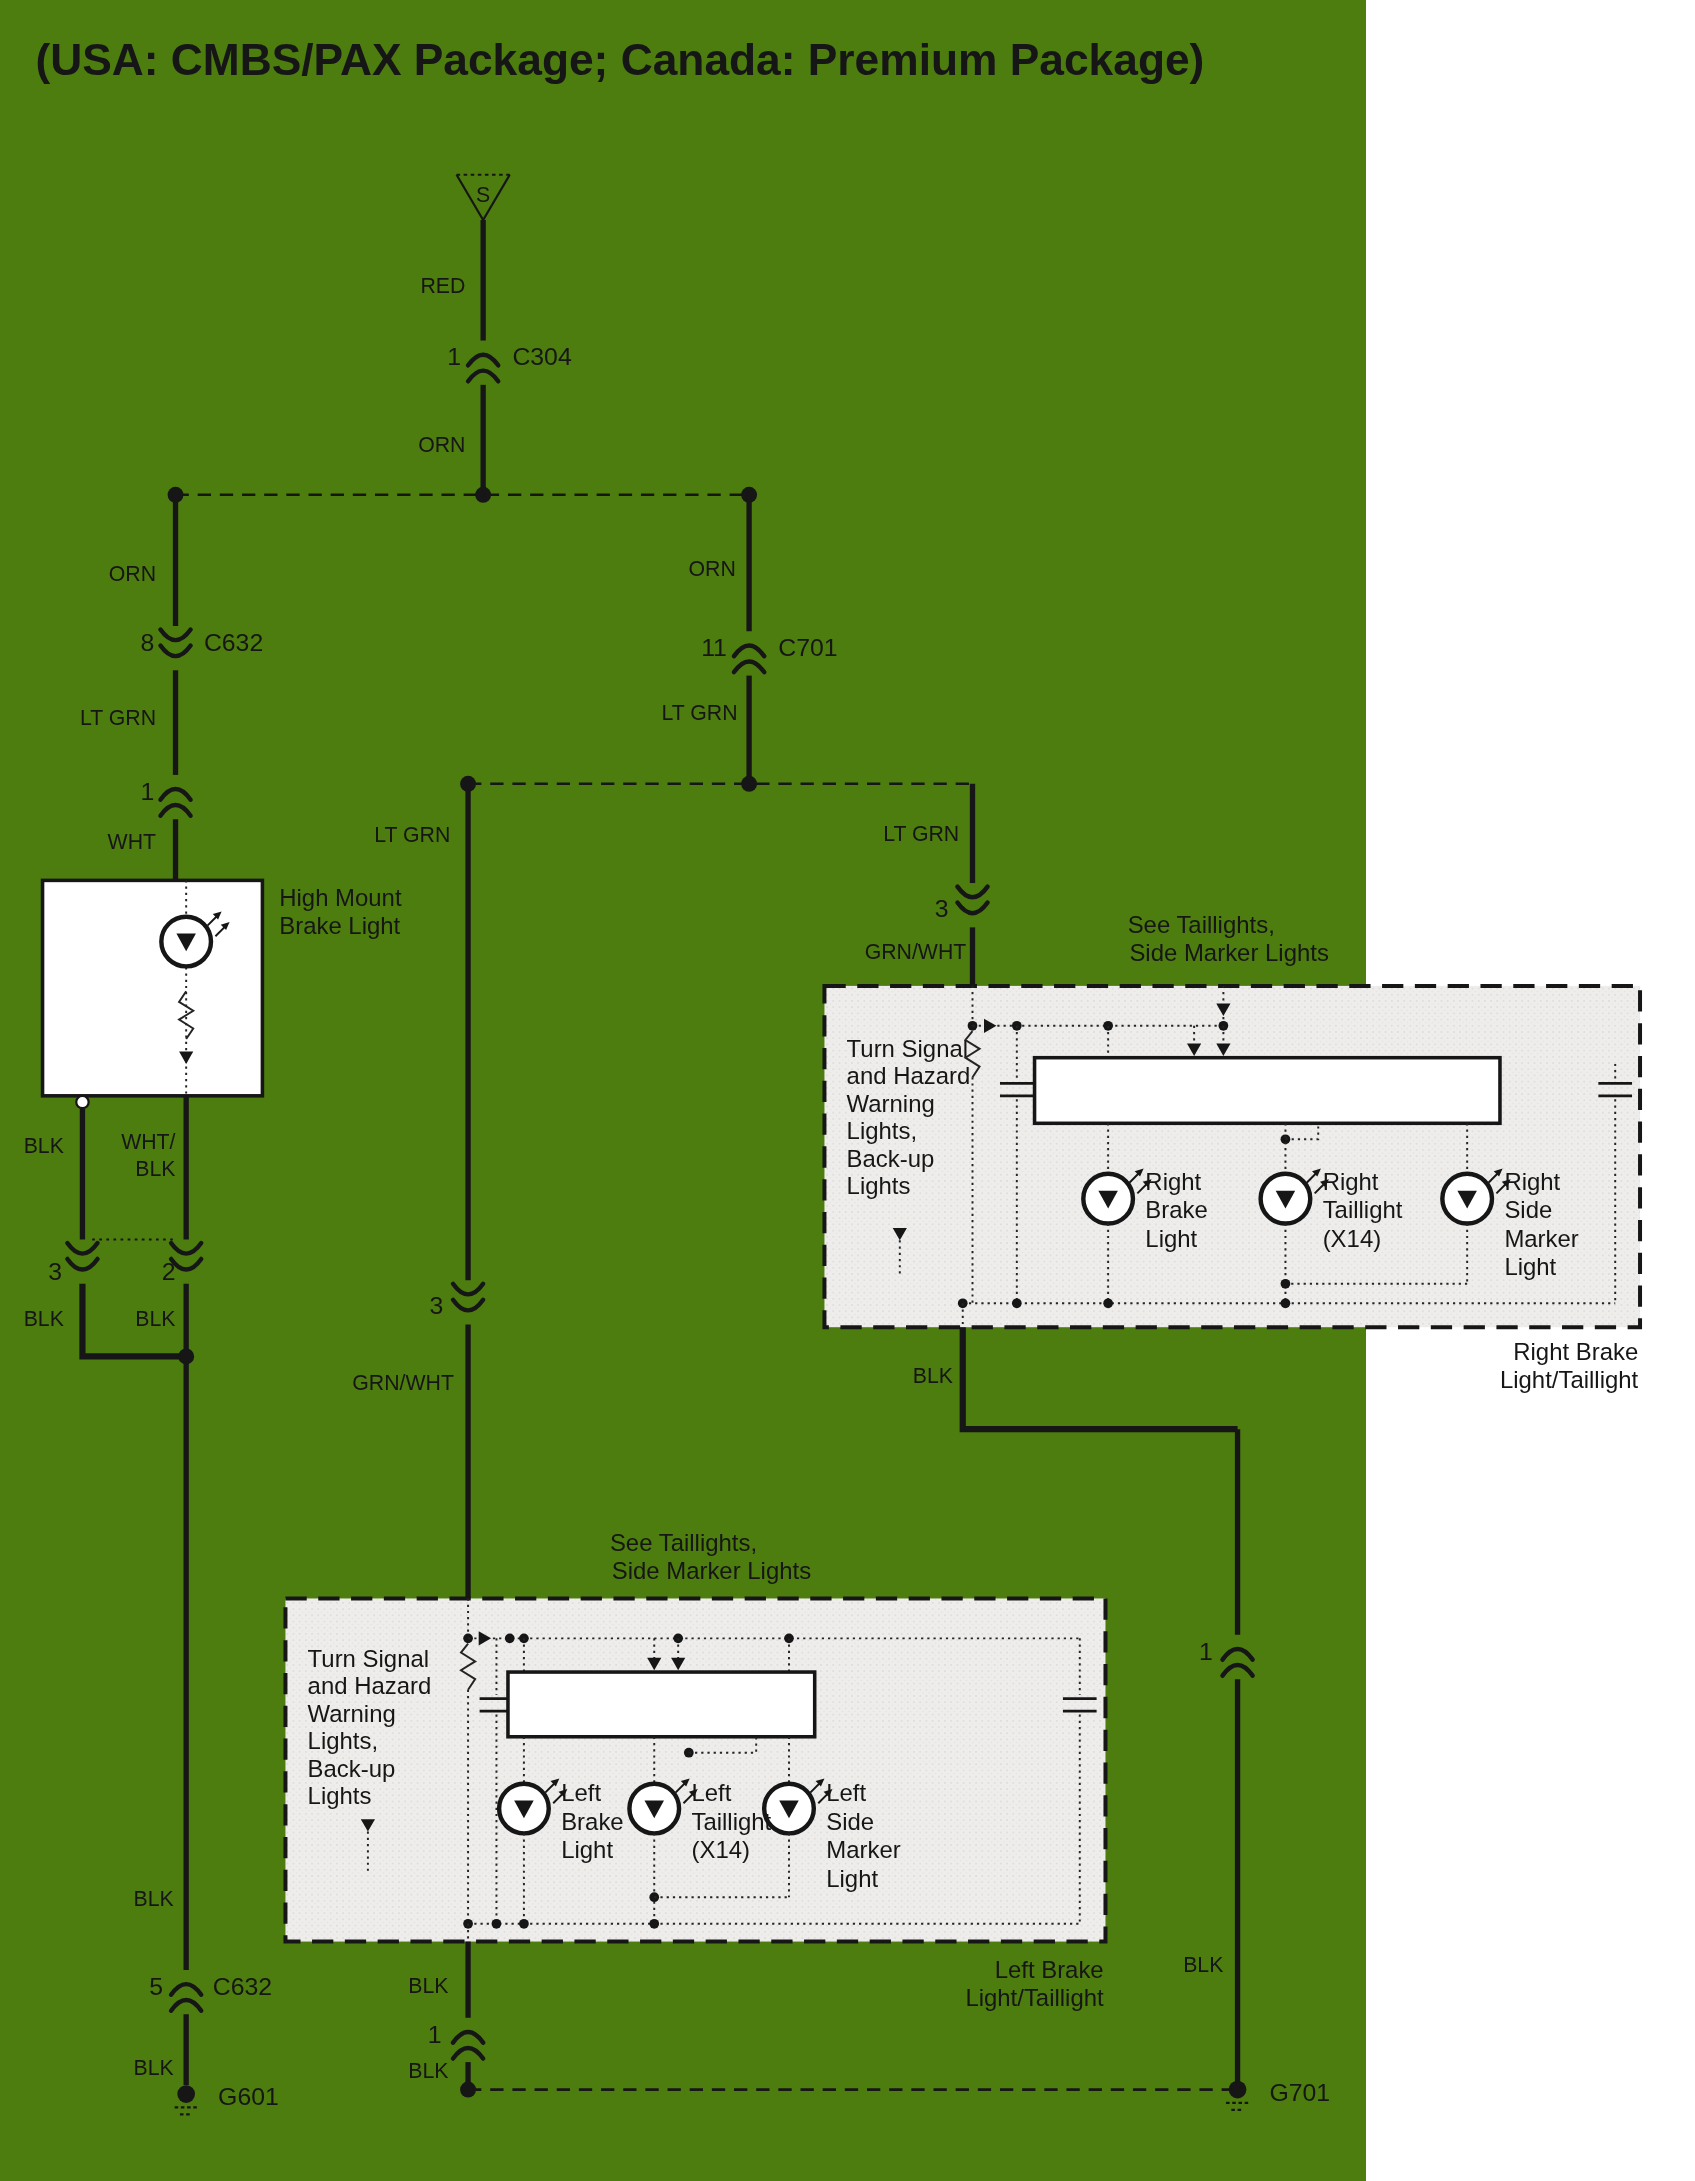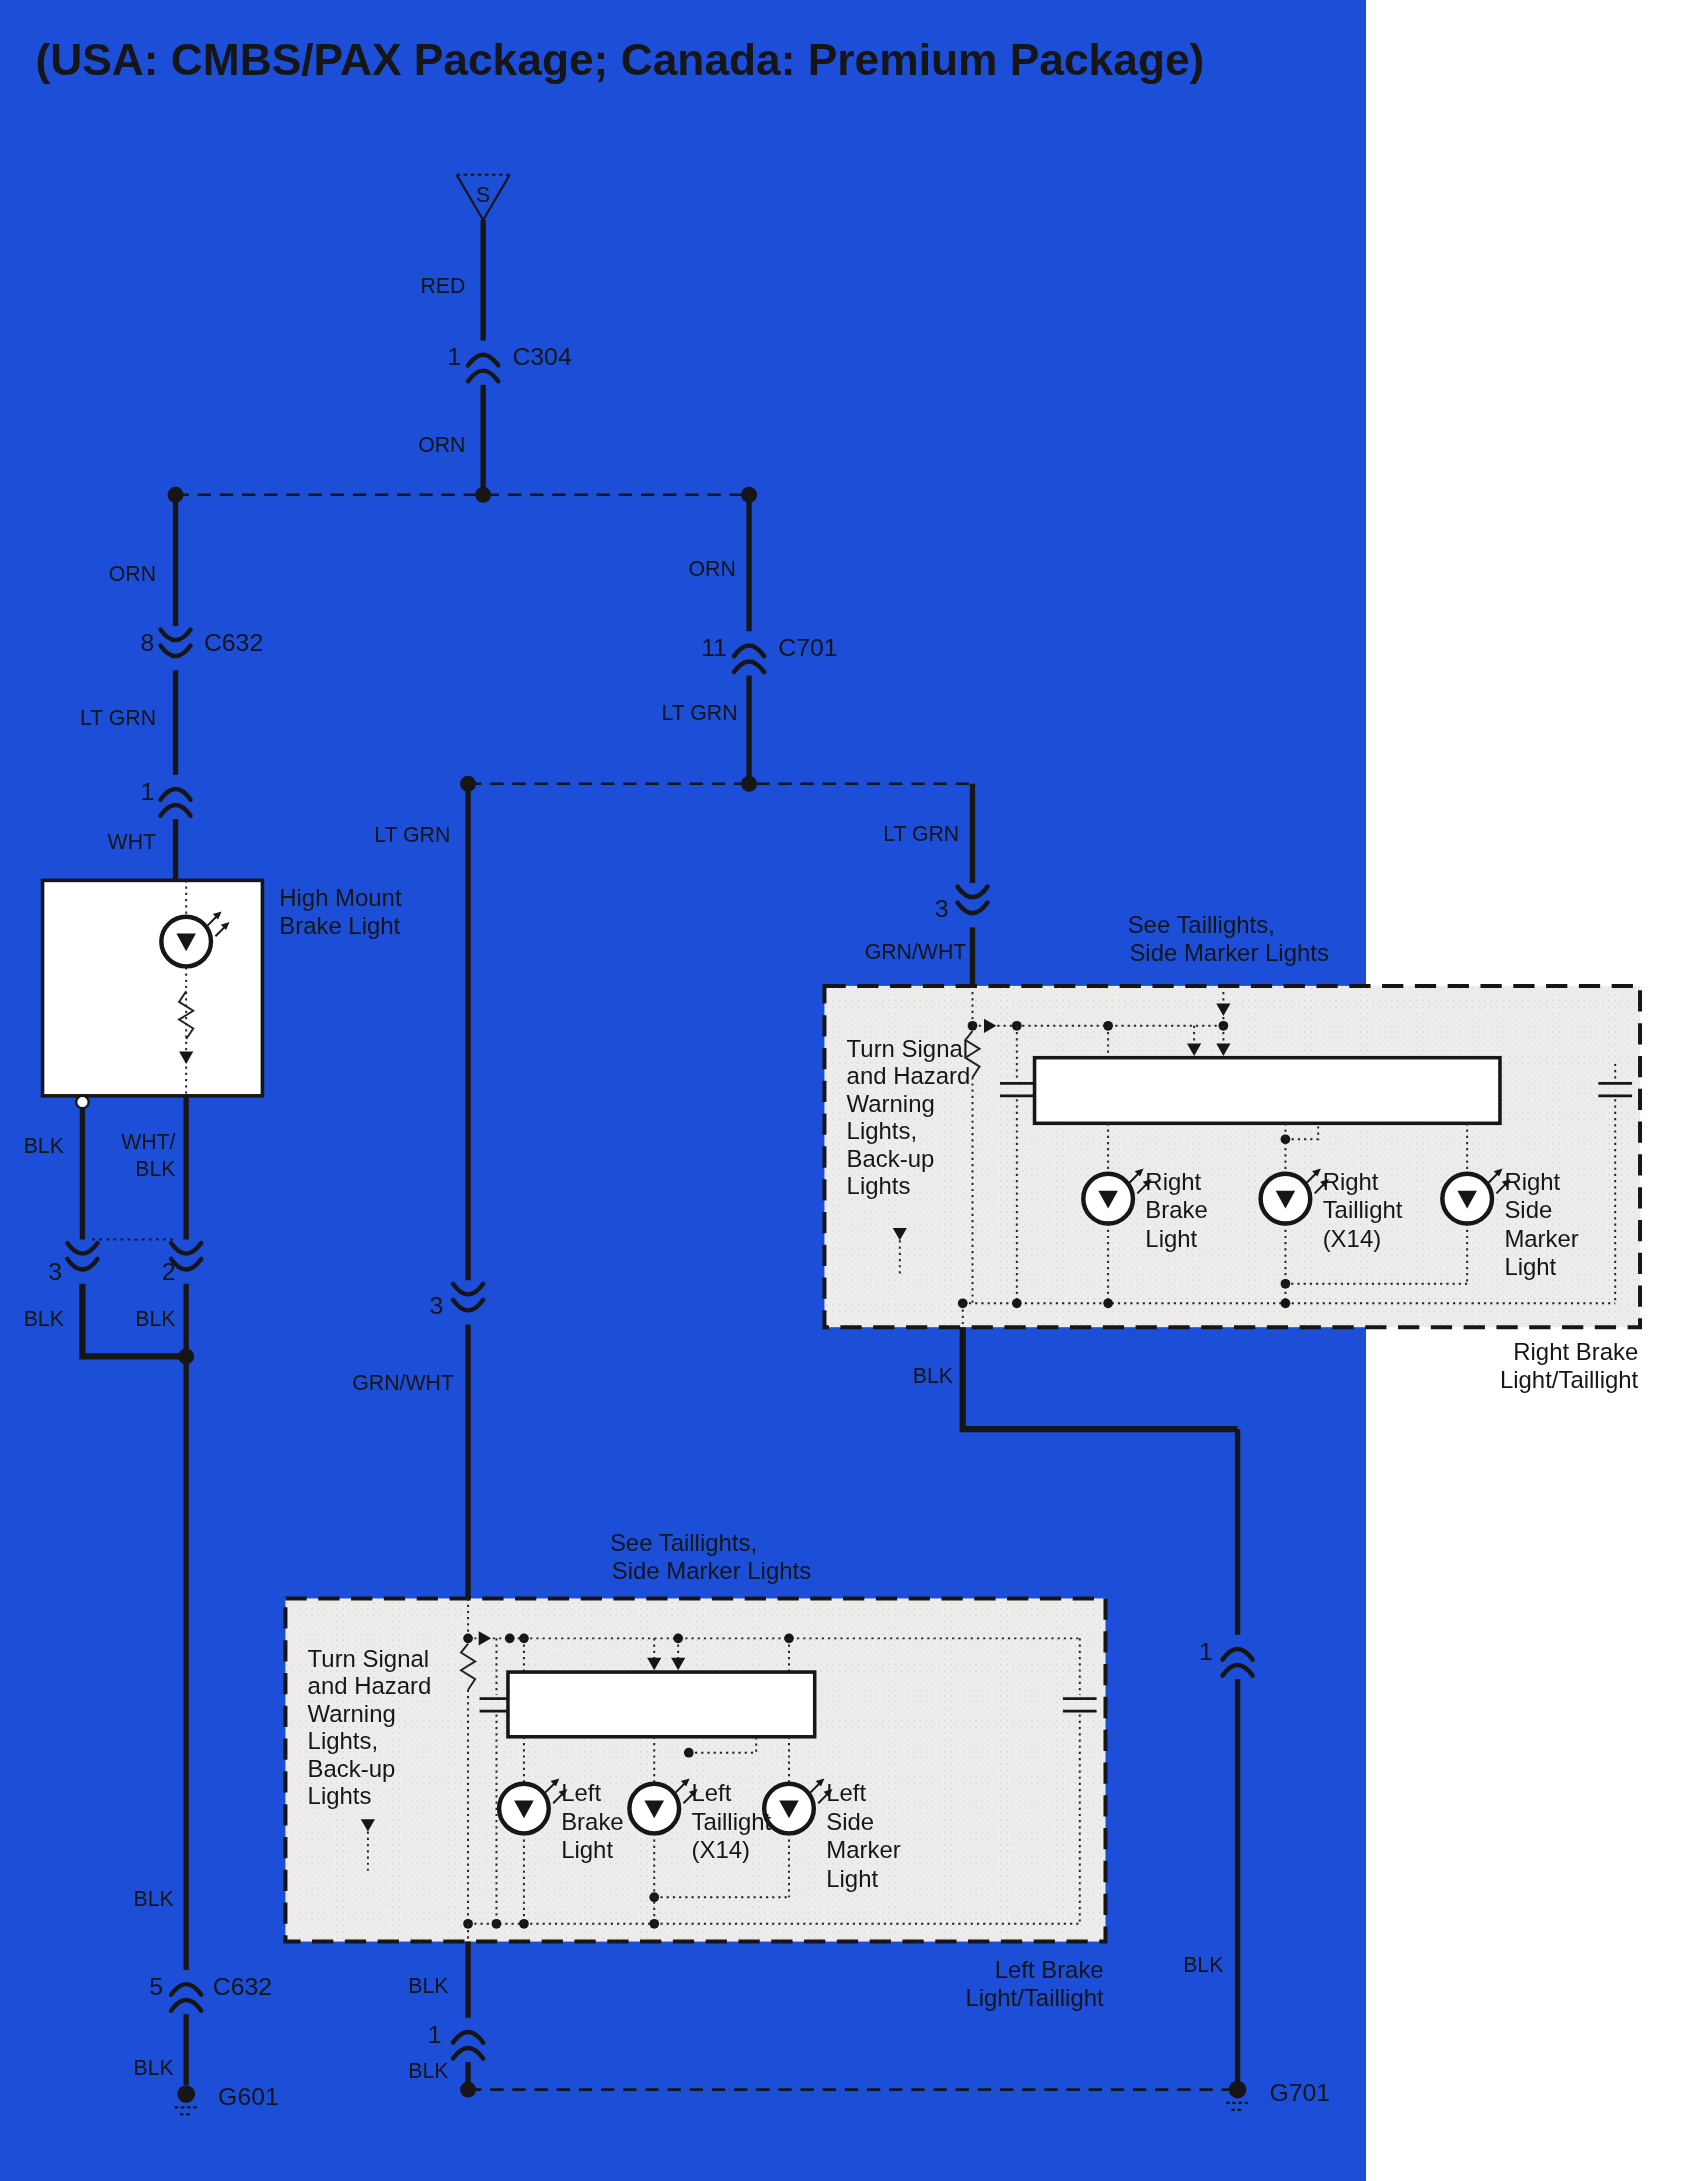--- a/index.html
+++ b/index.html
@@ -1,16 +1,16 @@
 <!DOCTYPE html>
 <html style="font-size:14px"><head>
 <meta charset="utf-8">
 <style>
   html,body{margin:0;padding:0;background:#fff;}
-  .page{width:1366px;height:2181px;position:relative;background:#1d4ed8;}
+  .page{width:1366px;height:2181px;position:relative;background:#4d7c0f;}
   svg{display:block;}
   text{font-family:"Liberation Sans", sans-serif; fill:#161616;}
   .title{font-size:50px;font-weight:bold;}
   .t24{font-size:24px;}
   .t27{font-size:27px;}
   .t28{font-size:28px;}
   .end{text-anchor:end;}
   .w6{stroke:#161616;stroke-width:6;fill:none;}
   .w7{stroke:#161616;stroke-width:7;fill:none;}
   .w25{stroke:#161616;stroke-width:2.5;fill:none;}

